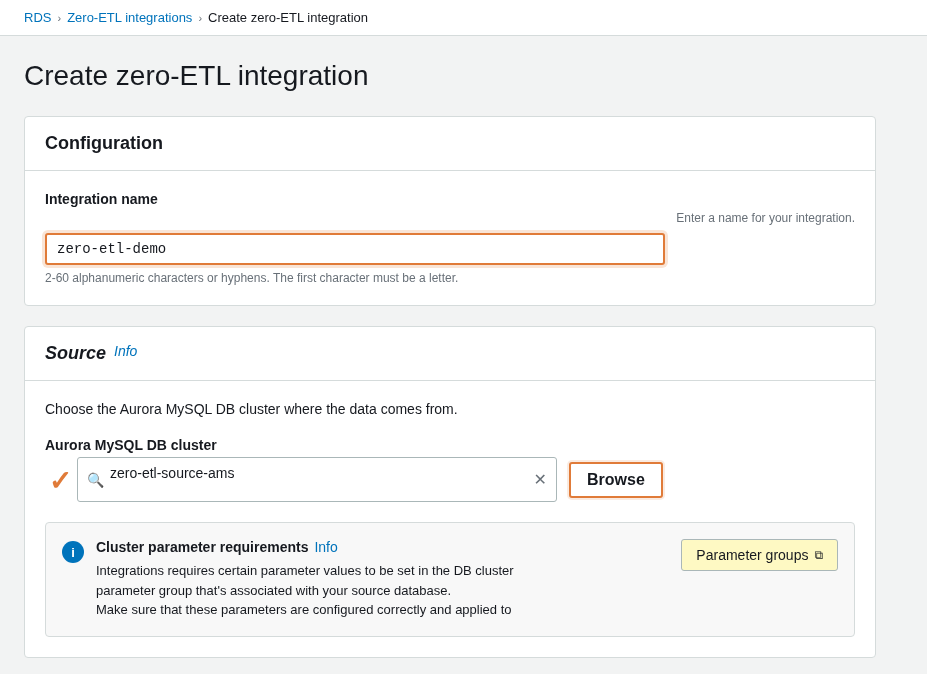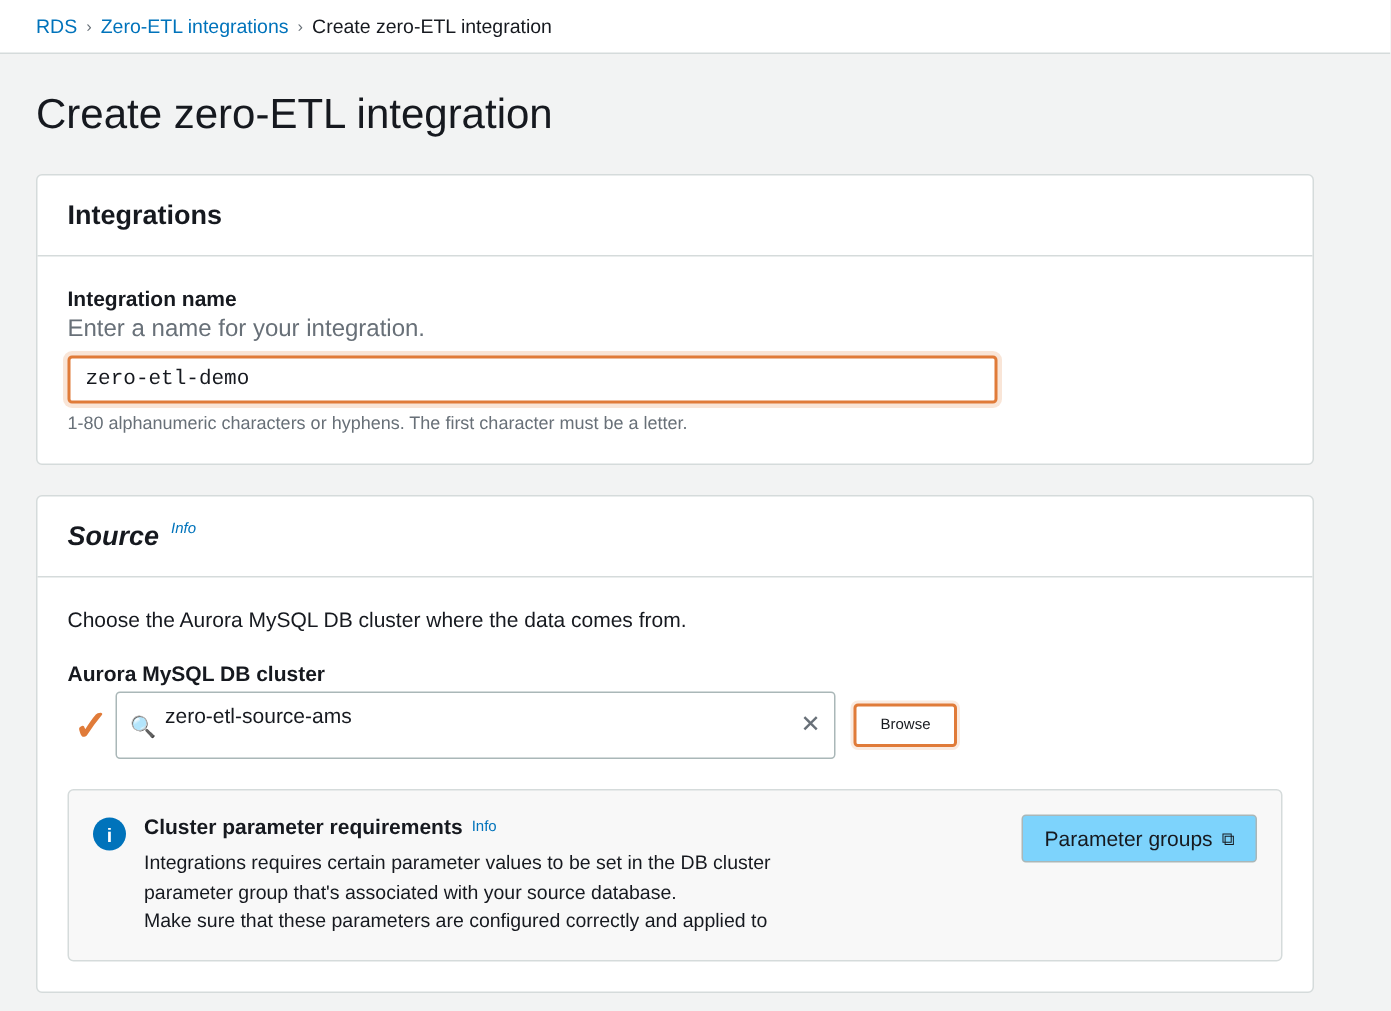--- a/index.html
+++ b/index.html
@@ -69,23 +69,24 @@
     }
 
     .field-label {
       font-size: 14px;
       font-weight: 700;
       color: #16191f;
       margin-bottom: 4px;
     }
 
     .field-hint {
-      font-size: 16px;
+      font-size: 12px;
       color: #687078;
       margin-bottom: 8px;
+      text-align: right;
     }
 
     .field-constraint {
       font-size: 12px;
       color: #687078;
       margin-top: 6px;
     }
 
     .text-input {
       width: 100%;
@@ -113,21 +114,21 @@
 
     .section-title-row {
       display: flex;
       align-items: flex-start;
       gap: 8px;
       font-style: italic;
     }
 
     .info-link {
       color: #0073bb;
-      font-size: 10px;
+      font-size: 14px;
       font-weight: 400;
       cursor: pointer;
       text-decoration: none;
     }
 
     .search-input-wrapper {
       position: relative;
       flex: 1;
       max-width: 480px;
     }
@@ -173,22 +174,22 @@
       color: #e07b39;
       font-size: 28px;
       font-weight: 900;
     }
 
     .browse-btn {
       padding: 7px 16px;
       background: #fff;
       border: 2px solid #e07b39;
       border-radius: 3px;
-      font-size: 10px;
-      font-weight: 400;
+      font-size: 16px;
+      font-weight: 700;
       color: #16191f;
       cursor: pointer;
       white-space: nowrap;
       box-shadow: 0 0 0 2px rgba(224, 123, 57, 0.15);
     }
 
     .cluster-search-container {
       display: flex;
       align-items: center;
       gap: 12px;
@@ -241,21 +242,21 @@
     }
 
     .info-box-content .info-text {
       font-size: 13px;
       color: #16191f;
       line-height: 1.5;
     }
 
     .param-groups-btn {
       padding: 7px 14px;
-      background: #7dd3fc;
+      background: #fef9c3;
       border: 1px solid #aab7b8;
       border-radius: 3px;
       font-size: 14px;
       color: #16191f;
       cursor: pointer;
       white-space: nowrap;
       flex-shrink: 0;
       display: flex;
       align-items: center;
       gap: 6px;
@@ -274,29 +275,29 @@
   <a class="breadcrumb-link">Zero-ETL integrations</a>
   <span class="breadcrumb-sep">›</span>
   <span class="breadcrumb-current">Create zero-ETL integration</span>
 </div>
 
 <div class="page-content">
   <h1 class="page-title">Create zero-ETL integration</h1>
 
   <div class="section-card">
     <div class="section-header">
-      <h2 class="section-title">Integrations</h2>
+      <h2 class="section-title">Configuration</h2>
     </div>
     <div class="section-body">
       <div class="field-label">Integration name</div>
       <div class="field-hint">Enter a name for your integration.</div>
       <div class="input-wrapper">
         <input type="text" class="text-input" value="zero-etl-demo" style="">
       </div>
-      <div class="field-constraint">1-80 alphanumeric characters or hyphens. The first character must be a letter.</div>
+      <div class="field-constraint">2-60 alphanumeric characters or hyphens. The first character must be a letter.</div>
     </div>
   </div>
 
   <div class="section-card">
     <div class="section-header">
       <div class="section-title-row">
         <h2 class="section-title">Source</h2>
         <a class="info-link">Info</a>
       </div>
     </div>

